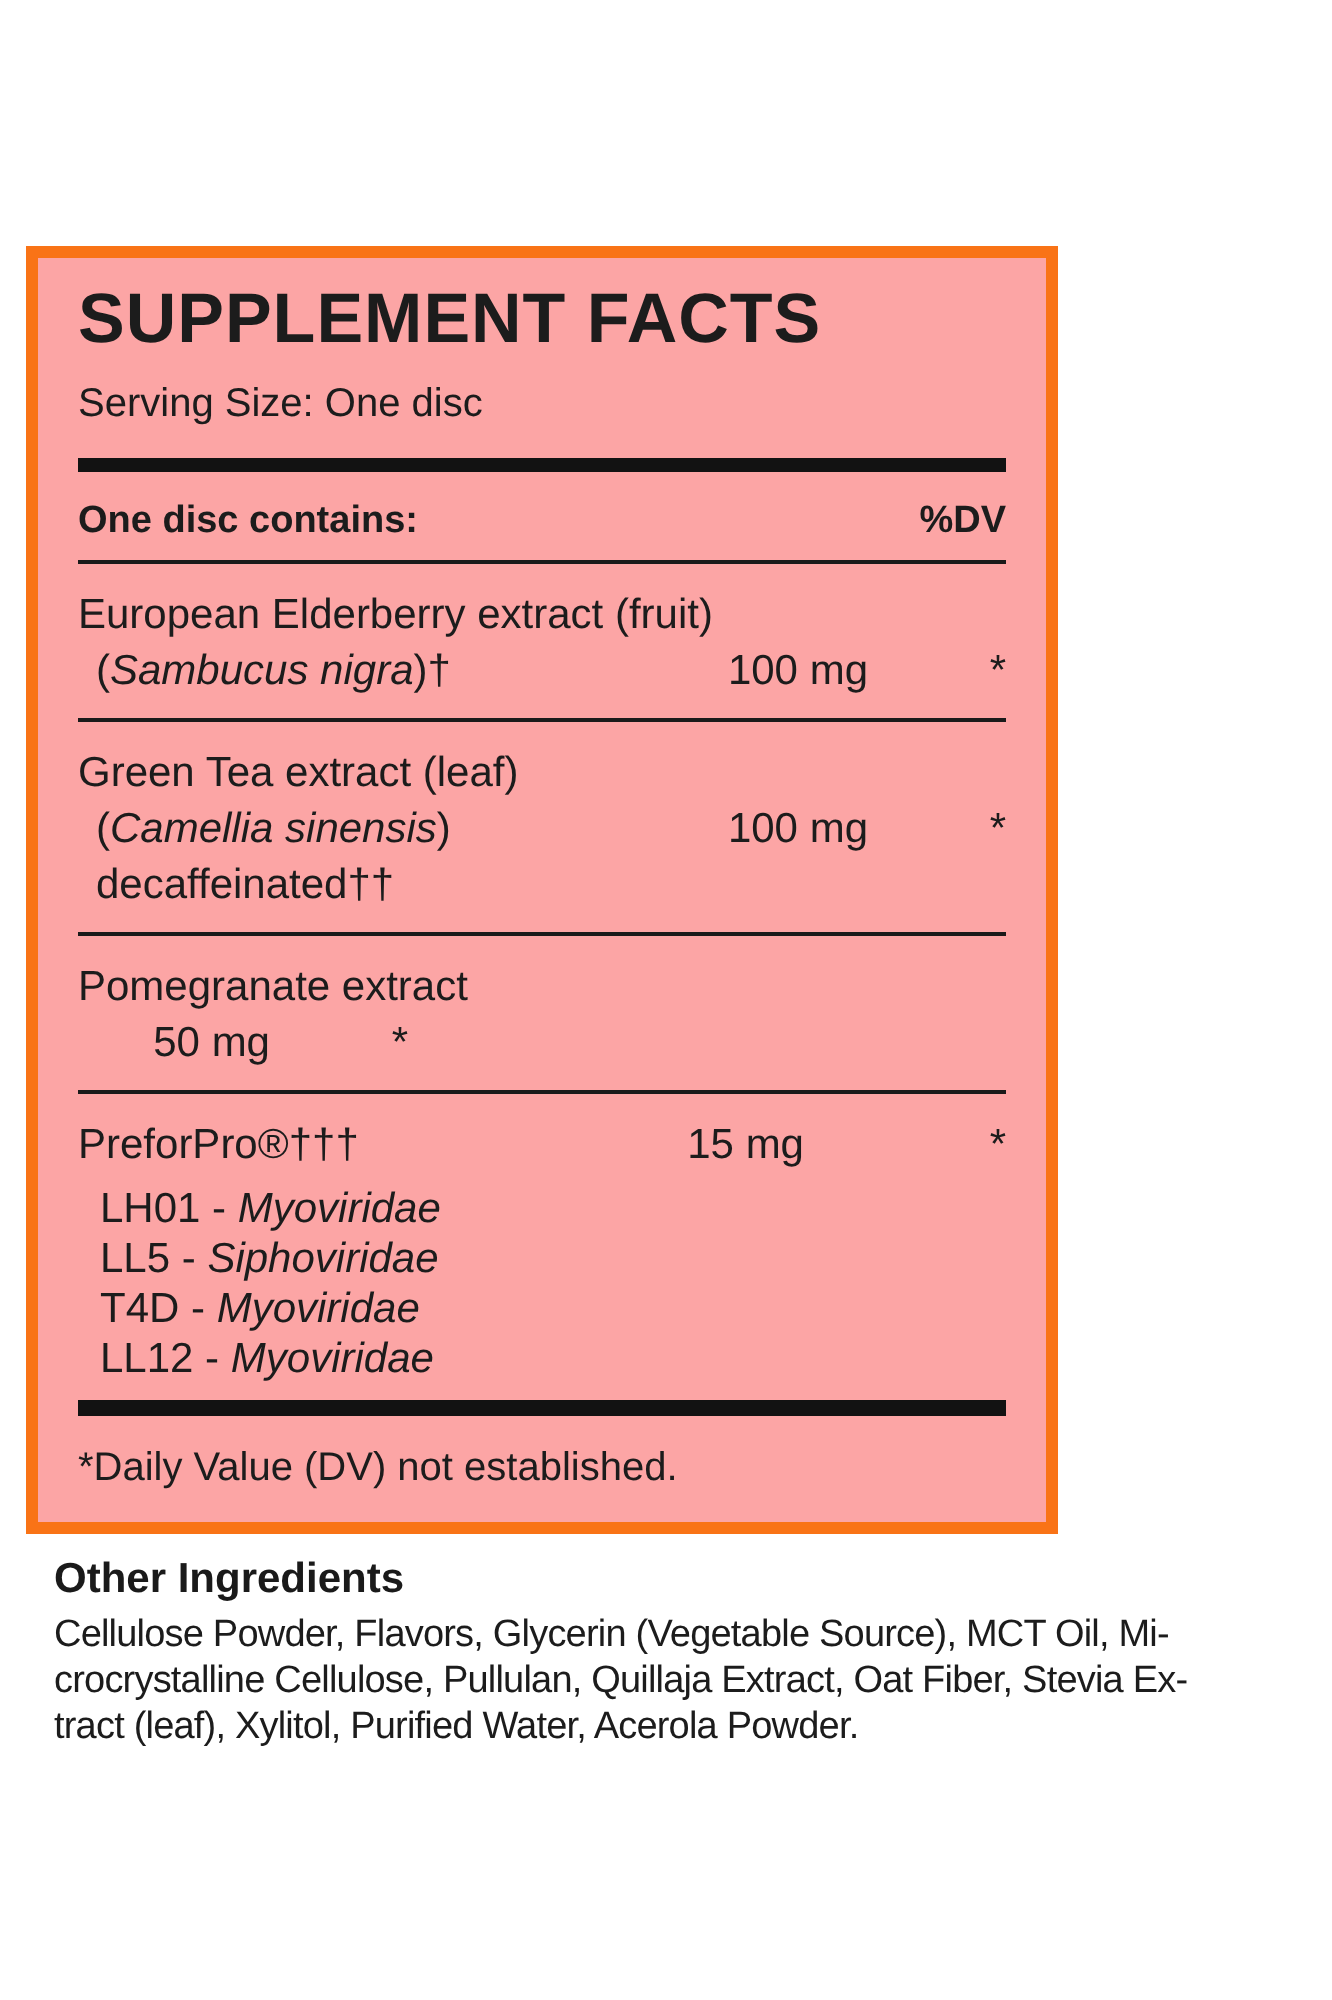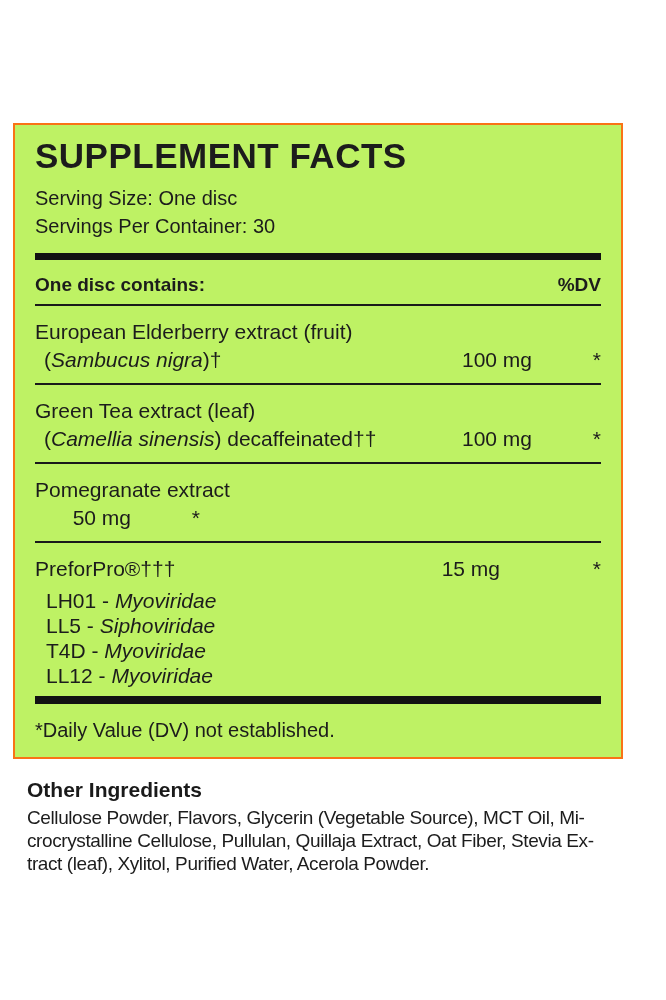--- a/index.html
+++ b/index.html
@@ -13,23 +13,23 @@
     width: 666px;
     height: 1000px;
     background: #ffffff;
     overflow: hidden;
   }
   
   .panel {
     position: absolute;
     left: 13px;
     top: 123px;
-    width: 610px;
-    border: 2px solid #f97316;
-    background: #bef264;
+    width: 516px;
+    border: 6px solid #f97316;
+    background: #fca5a5;
     padding: 14px 20px 14px 20px;
   }
   .panel-title {
     font-size: 35px;
     line-height: 33px;
     font-weight: bold;
     letter-spacing: 0.5px;
     color: #1c1c1c;
   }
   .serving-block { margin-top: 12px; font-size: 20px; line-height: 28px; }
@@ -94,21 +94,20 @@
 <body>
 
 <div class="page">
 
   <div class="panel">
 
     <div class="panel-title">SUPPLEMENT FACTS</div>
 
     <div class="serving-block">
       <div>Serving Size: One disc</div>
-      <div>Servings Per Container: 30</div>
     </div>
 
     <div class="bar-thick"></div>
 
     <div class="contains-header">
       <span>One disc contains:</span>
       <span>%DV</span>
     </div>
 
     <div class="ing-row">

